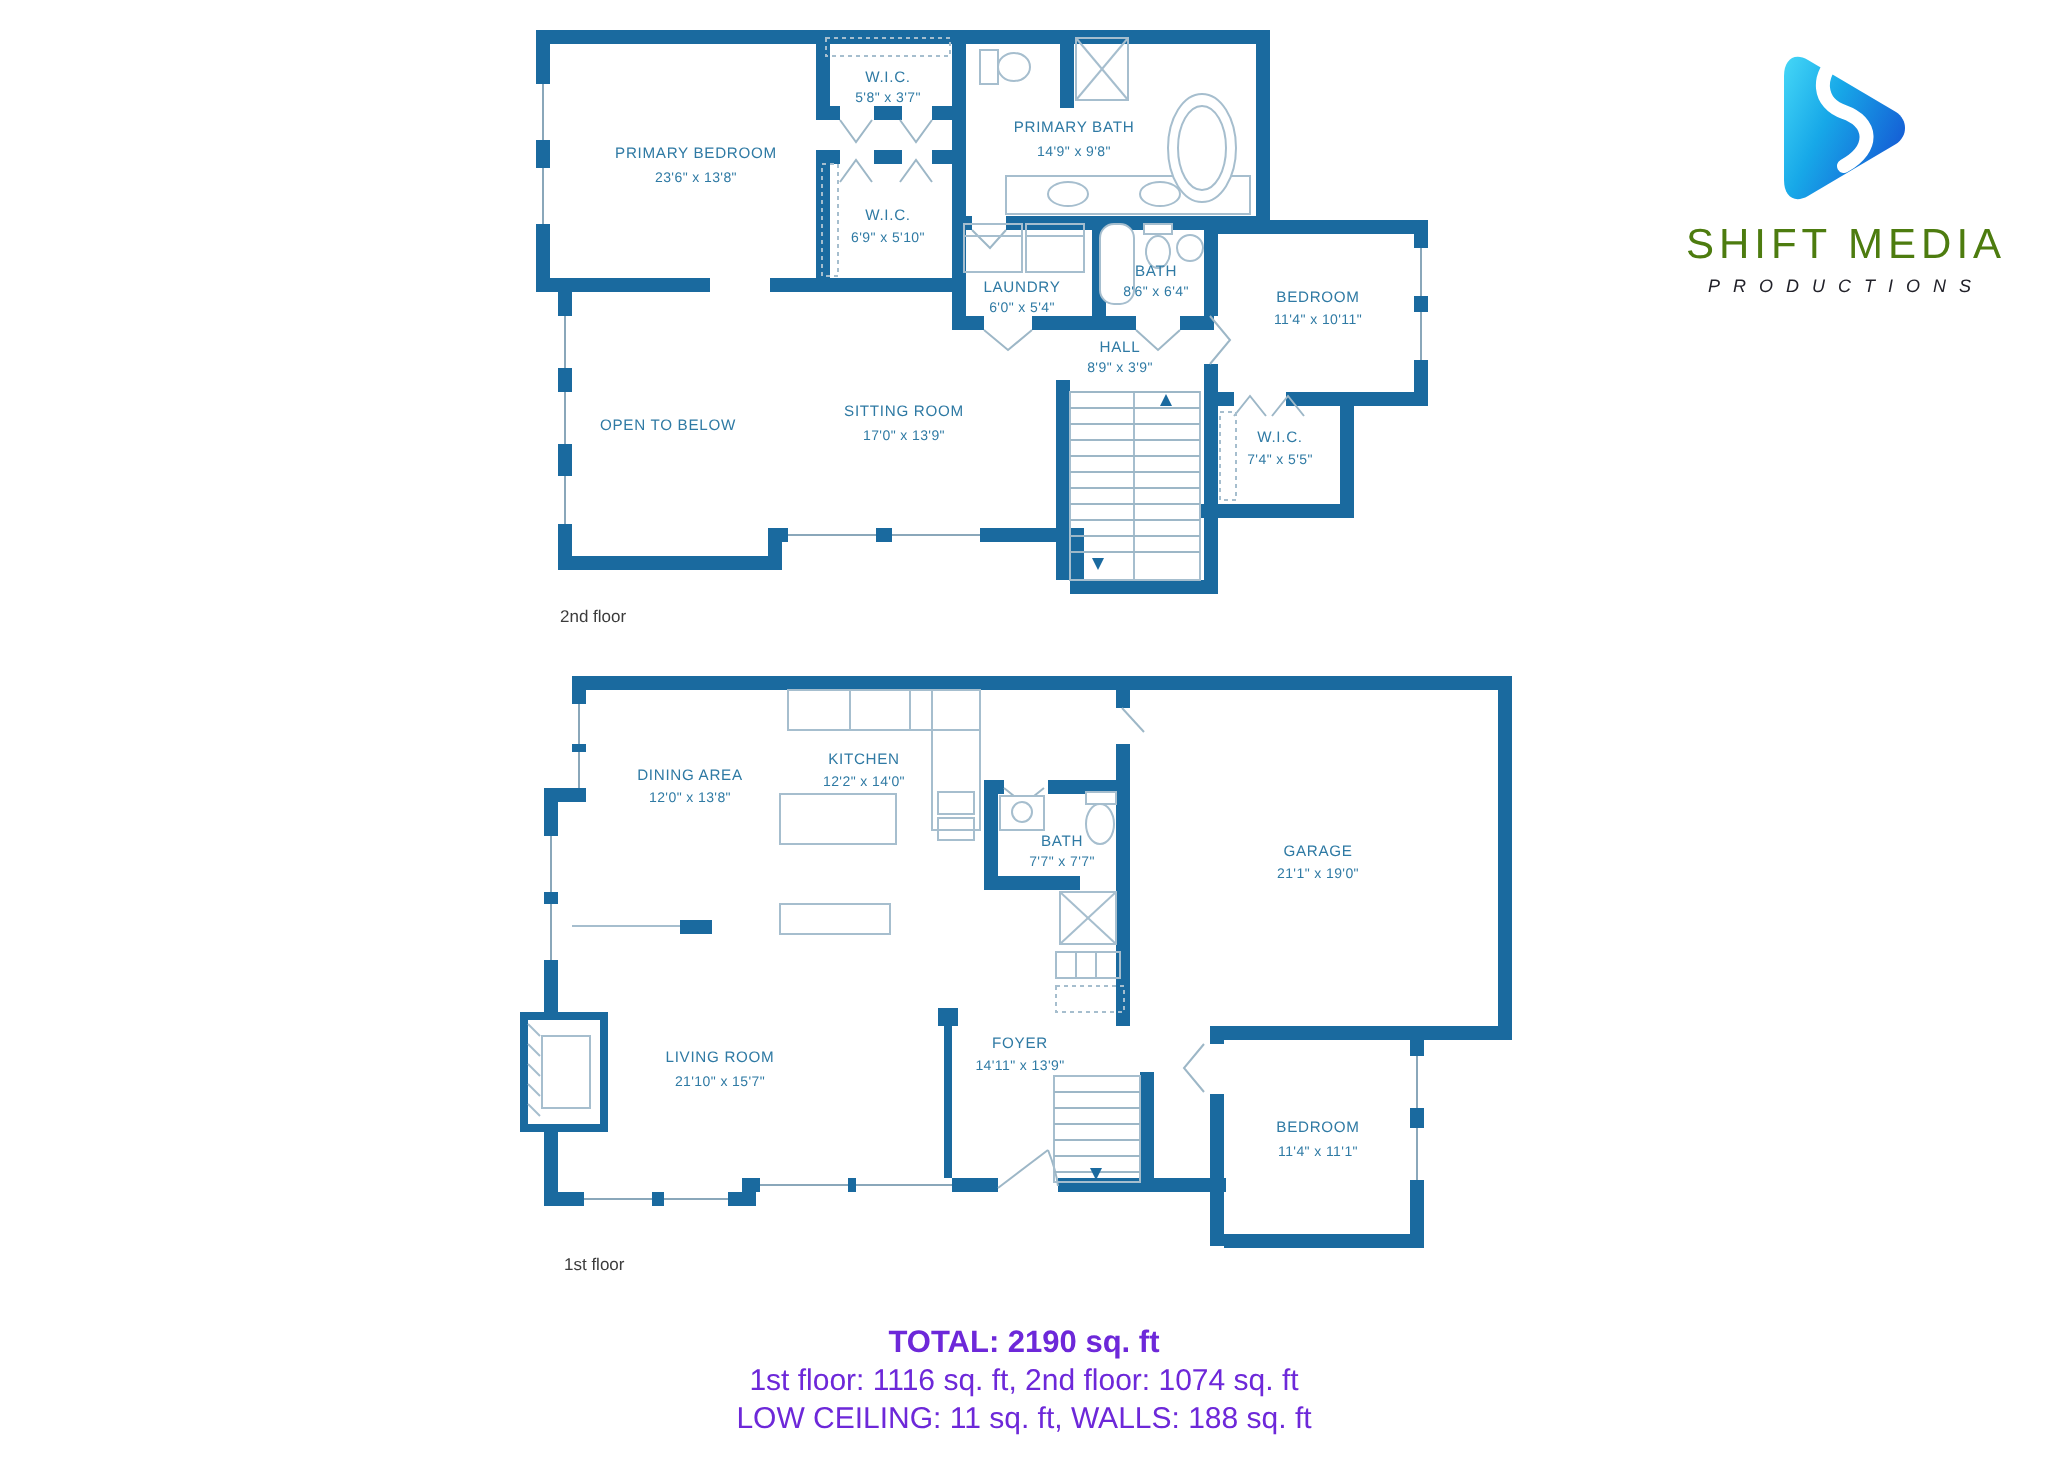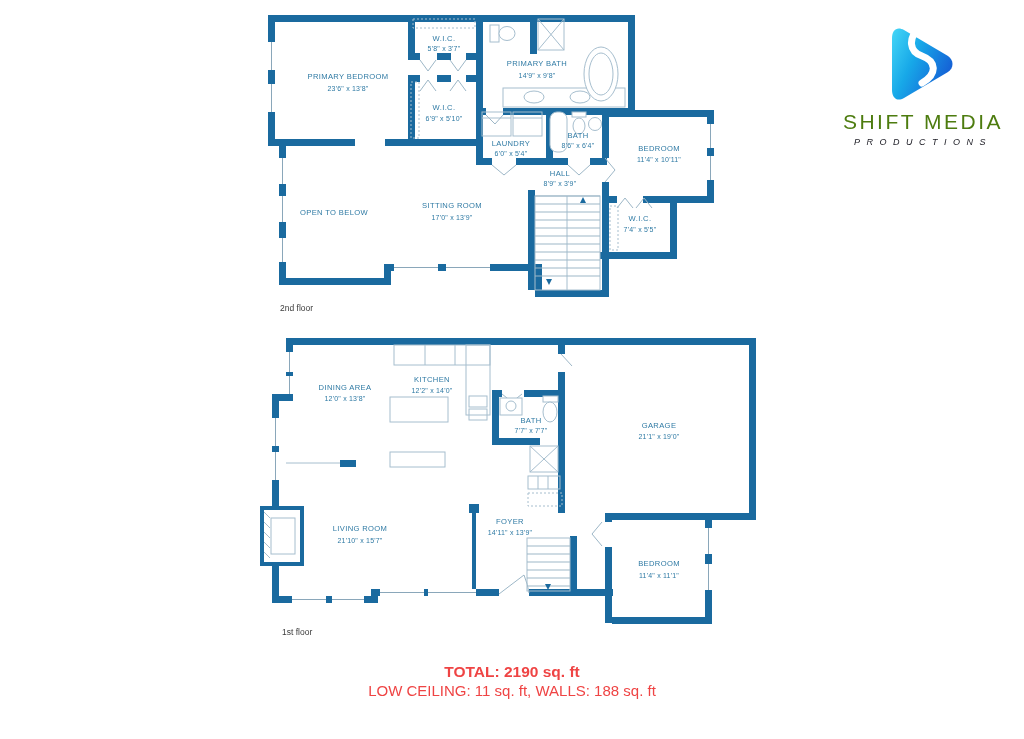--- a/index.html
+++ b/index.html
@@ -11,21 +11,21 @@
   .fix{fill:none;stroke:#a6bece;stroke-width:1;}
   .fixw{fill:#ffffff;stroke:#a6bece;stroke-width:1;}
   .dash{fill:none;stroke:#a6bece;stroke-width:1;stroke-dasharray:2 2;}
   .winline{stroke:#8aa7ba;stroke-width:1;}
   .door{fill:none;stroke:#9db7c7;stroke-width:1;}
   .tread{stroke:#9db7c7;stroke-width:1;}
   .roomname{font-size:7.6px;fill:#2f7aa4;letter-spacing:.35px;text-anchor:middle;}
   .roomdims{font-size:7px;fill:#2f7aa4;letter-spacing:.2px;text-anchor:middle;}
   .floorcap{font-size:8.5px;fill:#3c3c3c;}
   .summary{position:absolute;left:0;top:662px;width:1024px;text-align:center;
-           color:#ef4444;font-size:15px;line-height:19px;}
+           color:#6d28d9;font-size:15px;line-height:19px;}
   .summary .total{font-weight:bold;font-size:15.5px;}
   .logo{position:absolute;left:838px;top:26px;width:170px;text-align:center;}
   .logo-brand{font-size:21px;letter-spacing:2.5px;color:#4d7c0f;font-weight:500;margin-top:4px;white-space:nowrap;}
   .logo-sub{font-size:9px;letter-spacing:6.5px;color:#212129;margin-top:3px;white-space:nowrap;font-style:italic;}
 </style>
 </head>
 <body>
 
 <svg class="plan-svg" width="1024" height="739" viewBox="0 0 1024 739">
 
@@ -406,14 +406,15 @@
     </defs>
     <path d="M12,4 C5,0 0,4 0,12 L0,64 C0,72 5,76 12,72 L56,46 C62,42 62,34 56,30 Z" fill="url(#lg)"></path>
     <path d="M30,0 C14,12 18,26 30,30 C44,35 46,48 30,57" stroke="#ffffff" stroke-width="7" fill="none" stroke-linecap="round"></path>
   </svg>
   <div class="logo-brand">SHIFT MEDIA</div>
   <div class="logo-sub">PRODUCTIONS</div>
 </div>
 
 <div class="summary">
   <div class="total">TOTAL: 2190 sq. ft</div>
+  <div>1st floor: 1116 sq. ft, 2nd floor: 1074 sq. ft</div>
   <div>LOW CEILING: 11 sq. ft, WALLS: 188 sq. ft</div>
 </div>
 
 </body></html>

